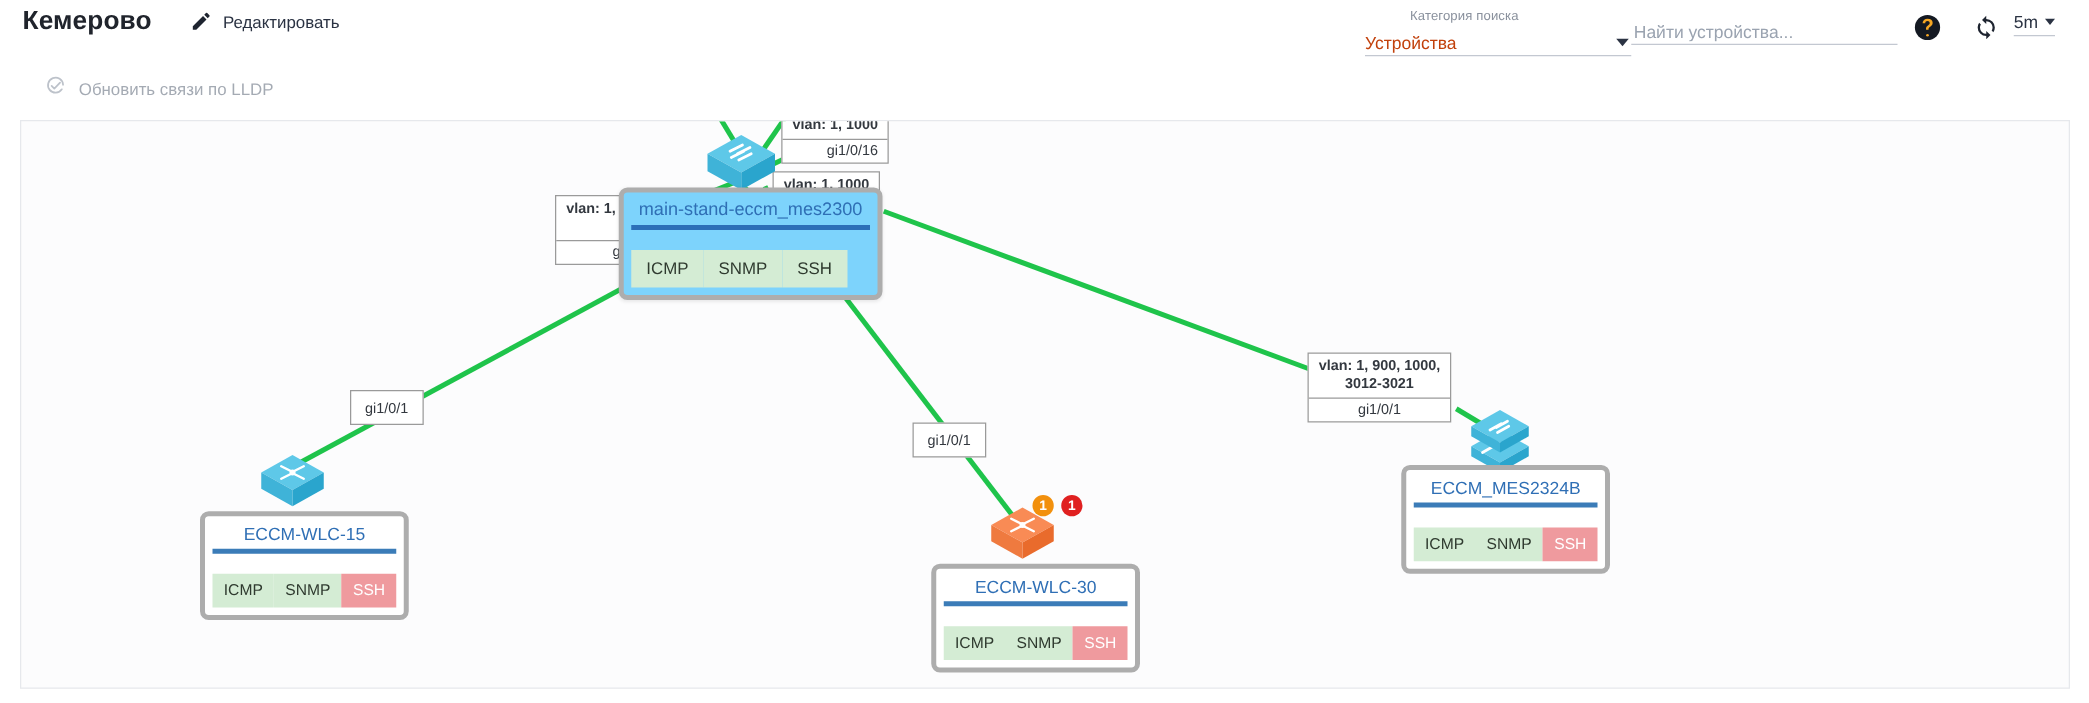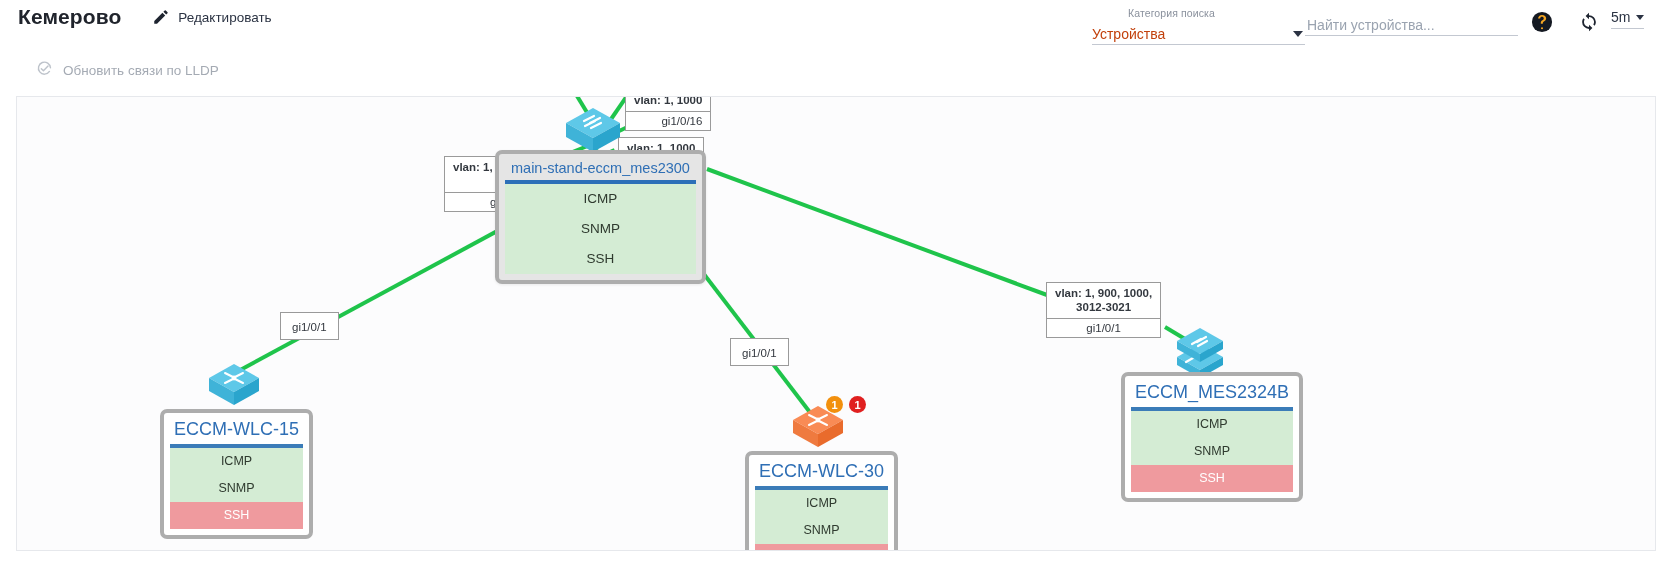--- a/index.html
+++ b/index.html
@@ -142,37 +142,37 @@
 
   
   .node-card {
     position: absolute;
     background: #ffffff;
     border: 4px solid #adadad;
     border-radius: 7px;
     padding: 4px 6px 6px 6px;
   }
   .node-card .node-name {
-    font-size: 18px; color: #2f6fb5; text-align: center;
+    font-size: 14px; color: #2f6fb5; text-align: center;
     padding: 2px 4px 4px 4px;
     border-bottom: 4px solid #3b7cb8;
     white-space: nowrap;
   }
-  .svc-row { display: flex; margin-top: 0px; flex-direction: column; }
+  .svc-row { display: flex; margin-top: 16px; }
   .svc {
     font-size: 12.5px; padding: 6px 9px 7px 9px;
     text-align: center; white-space: nowrap;
   }
   .svc.ok { background: #d4ecd4; color: #2f3a2f; }
   .svc.bad { background: #ef9a9e; color: #ffffff; }
 
   
   .hover-card {
     position: absolute;
-    background: #e5e5e5;
+    background: #7dd3fc;
     border: 4px solid #adadad;
     border-radius: 7px;
     padding: 4px 6px 6px 6px;
     z-index: 40;
     box-shadow: 0 1px 3px rgba(0,0,0,.08);
   }
   .hover-card .node-name {
     font-size: 14.5px; color: #2f6fb5; text-align: center;
     padding: 2px 6px 4px 6px;
     border-bottom: 4px solid #2c6fb8;

